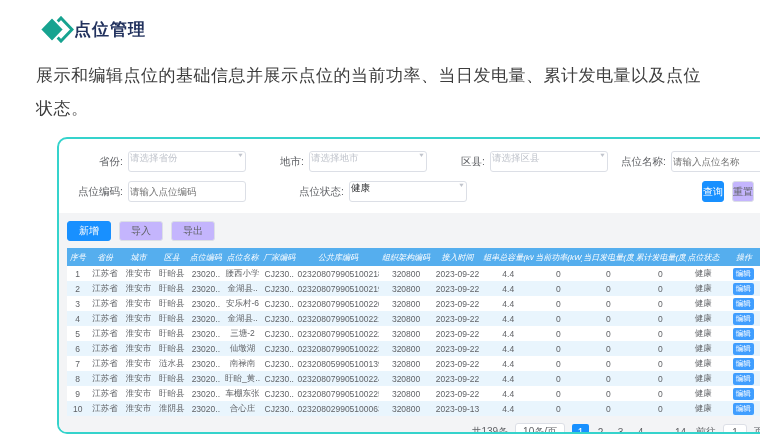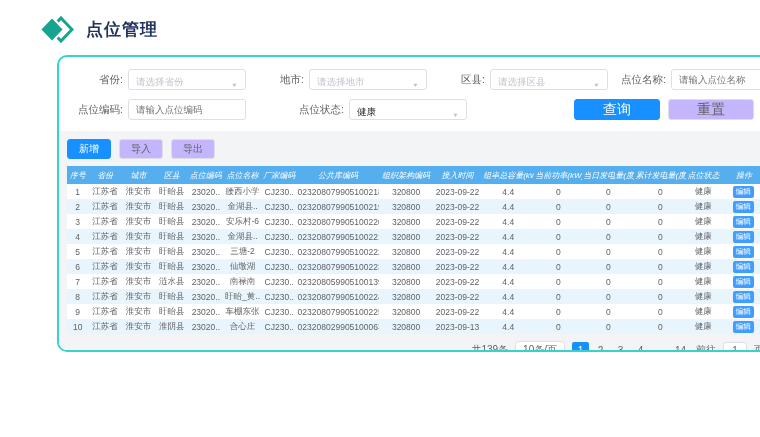--- a/index.html
+++ b/index.html
@@ -2,45 +2,45 @@
 <html><head>
 <meta charset="utf-8">
 <style>
   * { margin:0; padding:0; box-sizing:border-box; }
   html,body { width:760px; height:437px; background:#fff; overflow:hidden; }
   body { font-family:"Liberation Sans","DejaVu Sans",sans-serif; }
 
   .page { width:760px; height:437px; background:#fff; }
 
   
-  .hdr { display:flex; align-items:center; gap:12px; padding:16px 0 0 40px; }
+  .hdr { display:flex; align-items:center; padding:16px 0 0 40px; }
   .hdr .ttl { font-size:17px; font-weight:bold; color:#22325e; letter-spacing:1px; }
   .diamond-icon { width:34px; height:27px; flex:0 0 auto; }
 
   .desc { margin:16px 36px 0 36px; width:678px; font-size:17px; line-height:1.95;
           color:#3d3d3d; letter-spacing:0.5px; }
 
   
   .card { margin:12px 0 0 57px; width:721px; height:297px; background:#fff;
           border:2px solid #35d3cc; border-radius:10px; overflow:hidden; }
 
   
   .filters { padding:12px 14px 2px 6px; }
   .f-row { display:flex; align-items:center; margin-bottom:9px; }
   .f-item { display:flex; align-items:center; }
   .f-label { width:58px; text-align:right; font-size:10.5px; color:#606266;
              margin-right:5px; white-space:nowrap; }
   .ctrl { width:118px; height:21px; border:1px solid #dcdfe6; border-radius:3px;
-          background:#fff; display:flex; align-items:flex-end; padding:0 7px;
+          background:#fff; display:flex; align-items:flex-start; padding:0 1px;
           font-size:9.5px; color:#303133; }
   .ctrl .ph { color:#c0c4cc; }
   .ctrl .caret { margin-left:auto; color:#c0c4cc; font-size:7px; transform:scaleY(.8); }
   .f-gap { width:40px; }
   .f-btns { margin-left:auto; display:flex; gap:8px; padding-right:8px; }
-  .btn { height:21px; border-radius:3px; font-size:14px; padding:0 28px;
+  .btn { height:21px; border-radius:3px; font-size:10px; padding:0 0;
          display:inline-flex; align-items:center; cursor:pointer; }
   .btn-primary { background:#1890ff; border:1px solid #1890ff; color:#fff; }
   .btn-plain { background:#c4b5fd; border:1px solid #dcdfe6; color:#606266; }
 
   
   .panel { background:#f3f4f6; height:232px; padding:8px 8px 0 8px; }
   .toolbar { display:flex; gap:8px; margin-bottom:7px; }
   .toolbar .btn { height:20px; font-size:10px; padding:0 11px; }
 
   table { width:100%; border-collapse:collapse; table-layout:fixed; background:#fff; }
@@ -71,20 +71,21 @@
 <div class="page">
 
   <div class="hdr">
     <svg class="diamond-icon" viewBox="0 0 34 27">
       <polygon points="21,2 32,13.5 21,25 10,13.5" fill="none" stroke="#17a390" stroke-width="3"></polygon>
       <polygon points="12,1 24,13.5 12,26 0,13.5" fill="#17a390" stroke="#ffffff" stroke-width="2"></polygon>
     </svg>
     <span class="ttl">点位管理</span>
   </div>
 
+  <p class="desc">展示和编辑点位的基础信息并展示点位的当前功率、当日发电量、累计发电量以及点位状态。</p>
 
   <div class="card">
 
     <div class="filters">
       <div class="f-row">
         <div class="f-item">
           <span class="f-label">省份:</span>
           <div class="ctrl">
             <span class="ph">请选择省份</span>
             <span class="caret">▼</span>

